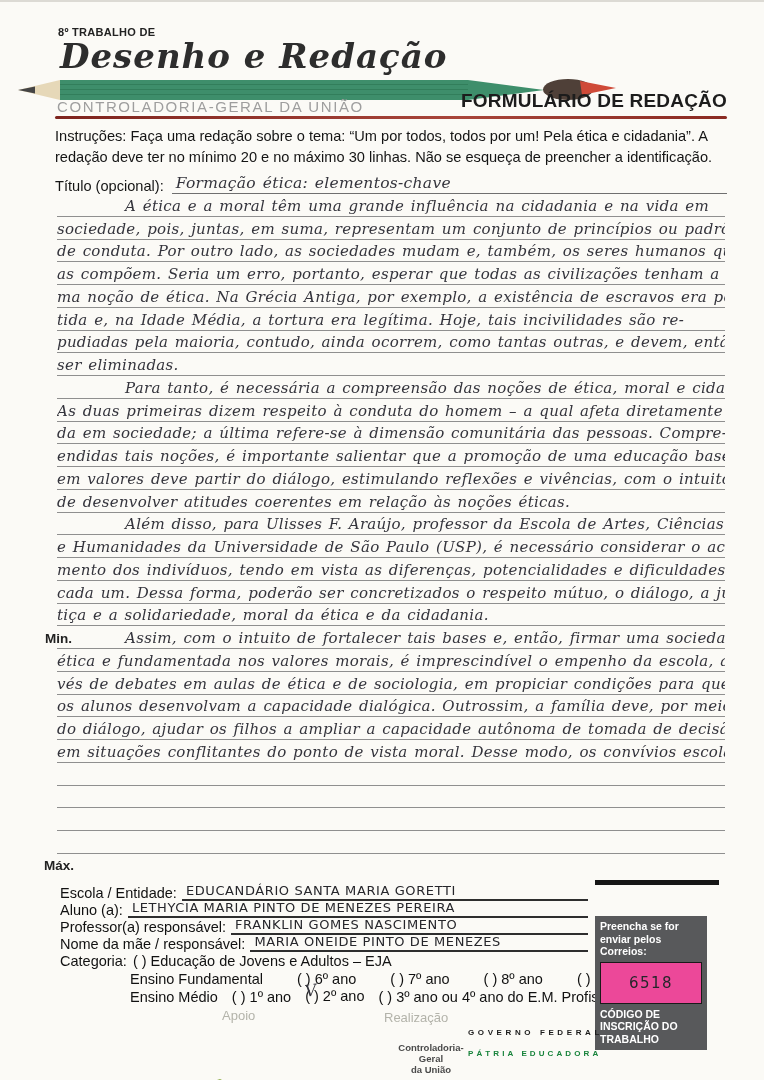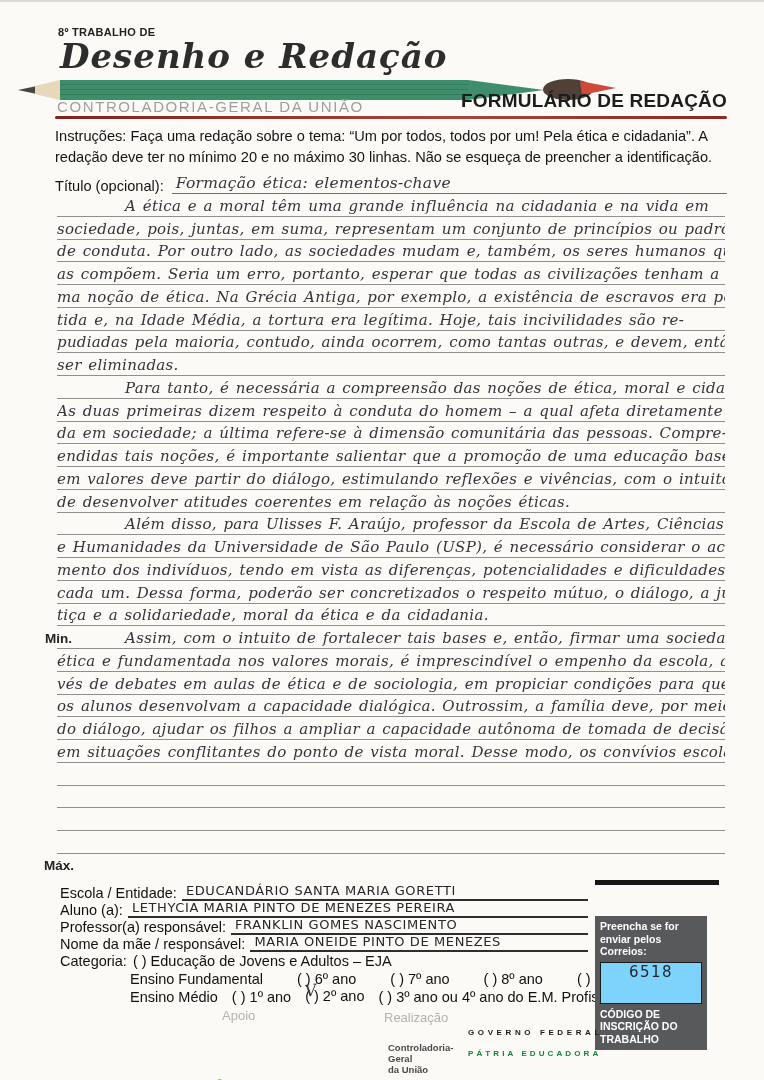--- a/index.html
+++ b/index.html
@@ -43,32 +43,32 @@
   .id-value{flex:1;margin-left:5px;border-bottom:2px solid #2e2e2e;padding:0 0 0 4px;}
   .cat-row{left:60px;width:560px;display:flex;align-items:flex-end;height:17px;}
   .opt-row{left:130px;width:600px;display:flex;align-items:flex-end;height:17px;}
   .opt{font-size:14.5px;color:#111;white-space:nowrap;}
   .opt-wrap{position:relative;display:inline-block;}
   .check-overlay{position:absolute;left:0px;top:-6px;font-size:16px;transform:rotate(-8deg);}
   
   .correios-topbar{left:595px;top:880px;width:124px;height:5px;background:#161616;}
   .correios-box{left:595px;top:885px;width:112px;background:#58595b;padding:4px 5px 5px;box-sizing:border-box;margin-top:31px;}
   .correios-title{color:#fff;font-size:10.5px;font-weight:bold;line-height:12.5px;}
-  .correios-code-box{background:#7dd3fc;border:1.5px solid #1a1a1a;height:40px;margin:4px 0;
-    display:flex;align-items:flex-start;justify-content:center;}
+  .correios-code-box{background:#ec4899;border:1.5px solid #1a1a1a;height:40px;margin:4px 0;
+    display:flex;align-items:center;justify-content:center;}
   .correios-code{font-size:15px;letter-spacing:1.5px;}
   .correios-caption{color:#fff;font-size:10.5px;font-weight:bold;line-height:12.5px;}
   
   .foot-label{font-size:13px;color:#b3b3aa;}
   .apoio{left:222px;top:1008px;}
   .realizacao{left:384px;top:1010px;}
   .obs-logo{left:198px;top:1032px;display:flex;align-items:center;gap:19px;margin-top:45px;}
   .obs-text1{font-family:"Liberation Serif",serif;font-size:18px;color:#7f9150;line-height:17px;}
   .obs-text2{font-size:8.5px;letter-spacing:1.8px;color:#5e6e3e;}
-  .cgu-logo{left:388px;top:1042px;width:86px;
+  .cgu-logo{left:388px;top:1042px;width:86px;text-align:center;
     font-size:9.5px;font-weight:bold;color:#4a4a4a;line-height:11px;}
   .brasil-logo{left:468px;top:1028px;width:170px;}
   .brasil-top{font-size:8px;font-weight:bold;letter-spacing:3.6px;color:#1b1b1b;}
   .brasil-main{font-family:"DejaVu Sans",sans-serif;font-size:27px;font-weight:bold;letter-spacing:1px;
     color:#17833b;text-shadow:2px 2px 0 #f3c000;line-height:28px;}
   .brasil-bottom{font-size:8px;font-weight:bold;letter-spacing:3.1px;color:#17833b;margin-top:12px;}
   .top-scan-edge{left:0;top:0;width:764px;height:2px;background:#dcdad4;}
 </style>
 </head>
 <body>

